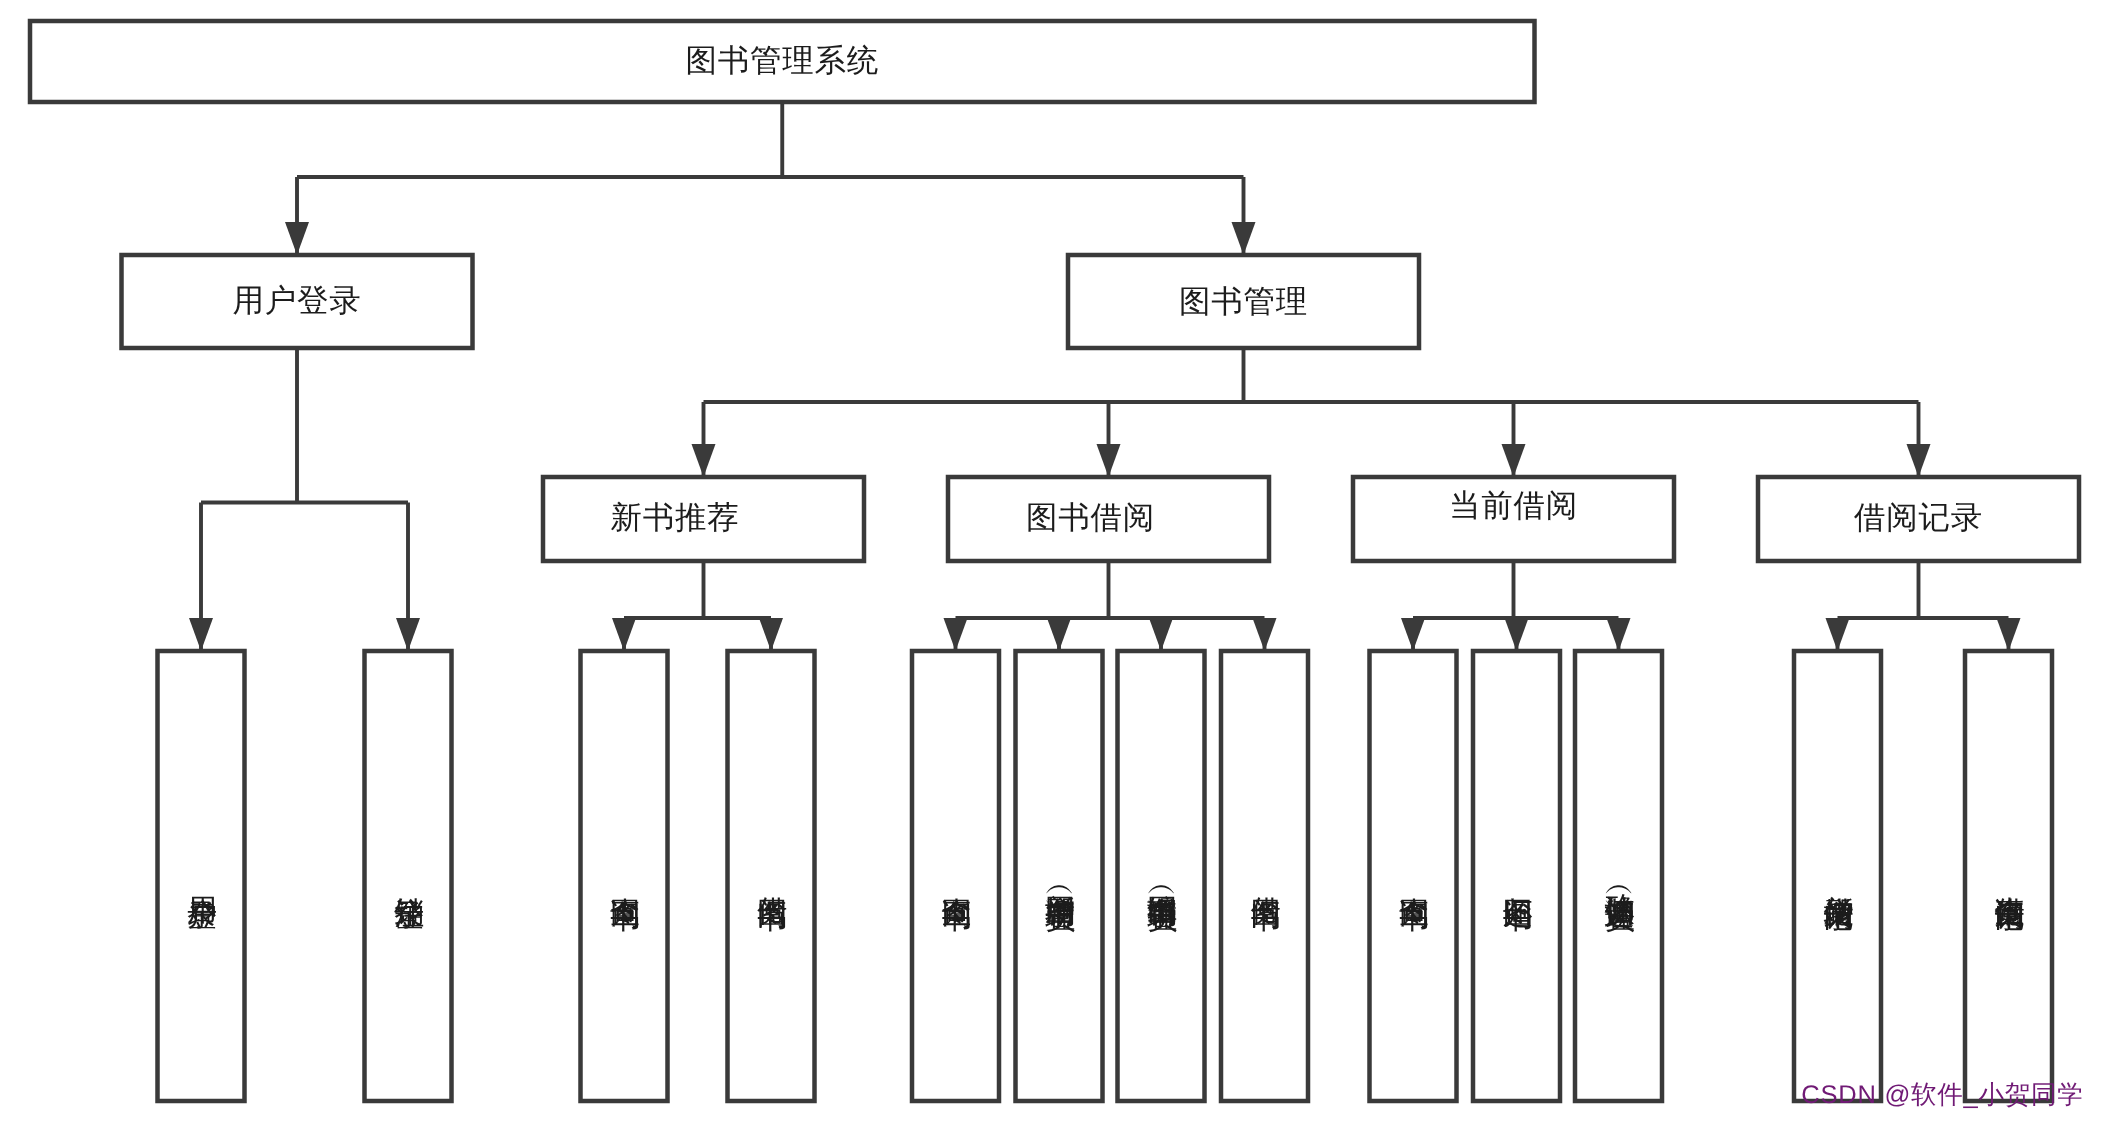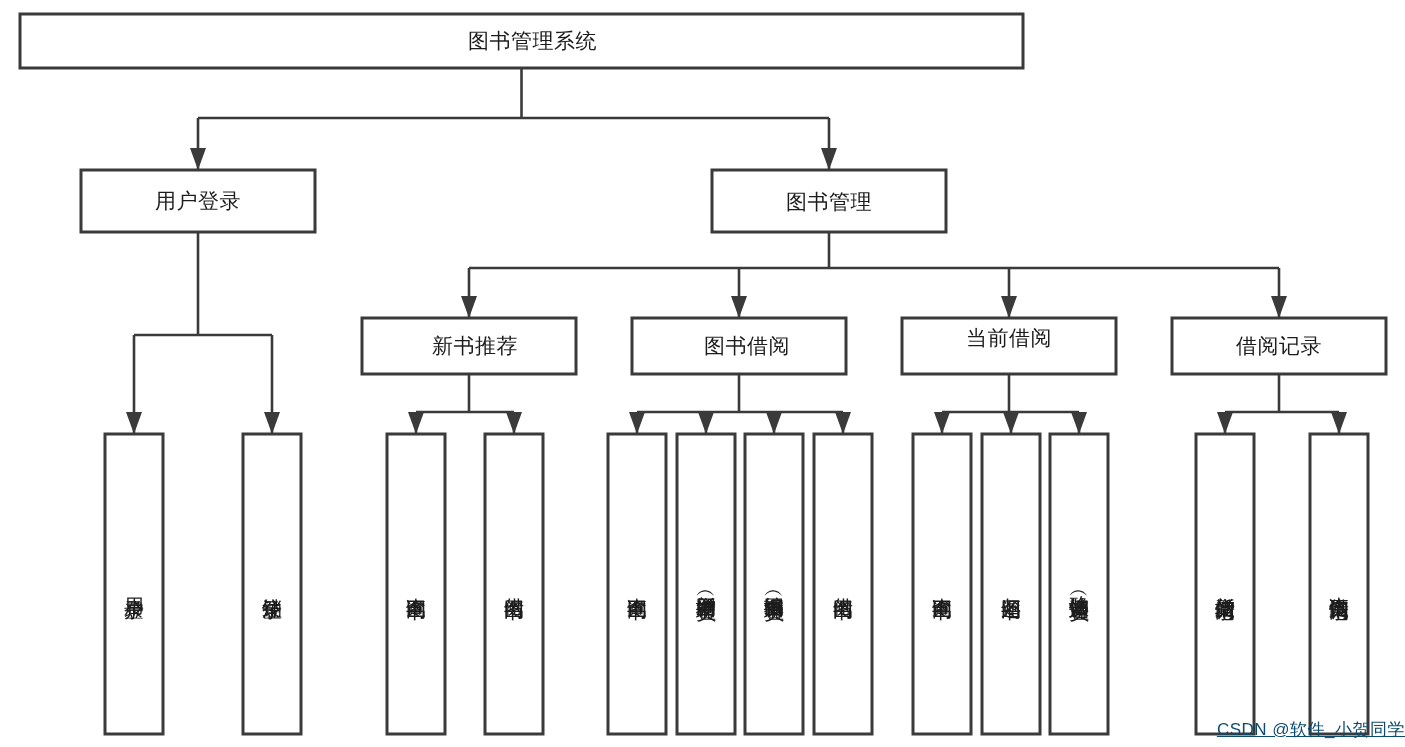--- a/index.html
+++ b/index.html
@@ -62,28 +62,27 @@
     font-size: 20px;
     line-height: 1.34;
     letter-spacing: 1px;
     writing-mode: vertical-rl;
     text-orientation: upright;
     pointer-events: none;
     overflow: hidden;
   }
   .watermark {
     position: absolute;
-    right: 0;
+    right: 16px;
     bottom: 6px;
     font-size: 17px;
-    color: #0c4a6e;
+    color: #701a75;
     letter-spacing: 0.5px;
     white-space: nowrap;
     pointer-events: none;
-    text-decoration: underline;
   }
 </style>
 </head>
 <body>
 
 <div id="diagram-root">
 
   <svg id="tree-svg" viewBox="0 0 1405 747">
     <defs></defs>
     <g id="connectors-layer">
@@ -160,25 +159,25 @@
         <path d="M 835 412 L 851 412 L 843 434 Z" class="arrow-head"></path>
         <path d="M 934 412 L 950 412 L 942 434 Z" class="arrow-head"></path>
         <path d="M 1003 412 L 1019 412 L 1011 434 Z" class="arrow-head"></path>
         <path d="M 1071 412 L 1087 412 L 1079 434 Z" class="arrow-head"></path>
         <path d="M 1217 412 L 1233 412 L 1225 434 Z" class="arrow-head"></path>
         <path d="M 1331 412 L 1347 412 L 1339 434 Z" class="arrow-head"></path>
       </g>
   </svg>
 
   <div id="labels-layer">
-      <div class="node-label-h" style="left: 20px; top: 14px; width: 1003px; height: 54px; margin-left: 11px;">图书管理系统</div>
+      <div class="node-label-h" style="left: 20px; top: 14px; width: 1003px; height: 54px;">图书管理系统</div>
       <div class="node-label-h" style="left: 81px; top: 170px; width: 234px; height: 62px;">用户登录</div>
       <div class="node-label-h" style="left: 712px; top: 170px; width: 234px; height: 65px;">图书管理</div>
-      <div class="node-label-h" style="left: 368px; top: 318px; width: 214px; height: 56px;">新书推荐</div>
-      <div class="node-label-h" style="left: 632px; top: 318px; width: 190px; height: 56px; margin-left: 20px;">图书借阅</div>
+      <div class="node-label-h" style="left: 343px; top: 318px; width: 214px; height: 56px;">新书推荐</div>
+      <div class="node-label-h" style="left: 632px; top: 318px; width: 190px; height: 56px;">图书借阅</div>
       <div class="node-label-h" style="left: 902px; top: 318px; width: 214px; height: 41px;">当前借阅</div>
       <div class="node-label-h" style="left: 1172px; top: 318px; width: 214px; height: 56px; text-align: right;">借阅记录</div>
       <div class="node-label-v" style="left: 105px; top: 434px; width: 58px; height: 300px;">用户登录</div>
       <div class="node-label-v" style="left: 243px; top: 434px; width: 58px; height: 300px;">注销登录</div>
       <div class="node-label-v" style="left: 387px; top: 434px; width: 58px; height: 300px;">查询图书</div>
       <div class="node-label-v" style="left: 485px; top: 434px; width: 58px; height: 300px;">借阅图书</div>
       <div class="node-label-v" style="left: 608px; top: 434px; width: 58px; height: 300px;">查询图书</div>
       <div class="node-label-v" style="left: 677px; top: 434px; width: 58px; height: 300px;">新增图书（管理员）</div>
       <div class="node-label-v" style="left: 745px; top: 434px; width: 58px; height: 300px;">编辑图书（管理员）</div>
       <div class="node-label-v" style="left: 814px; top: 434px; width: 58px; height: 300px;">借阅图书</div>

